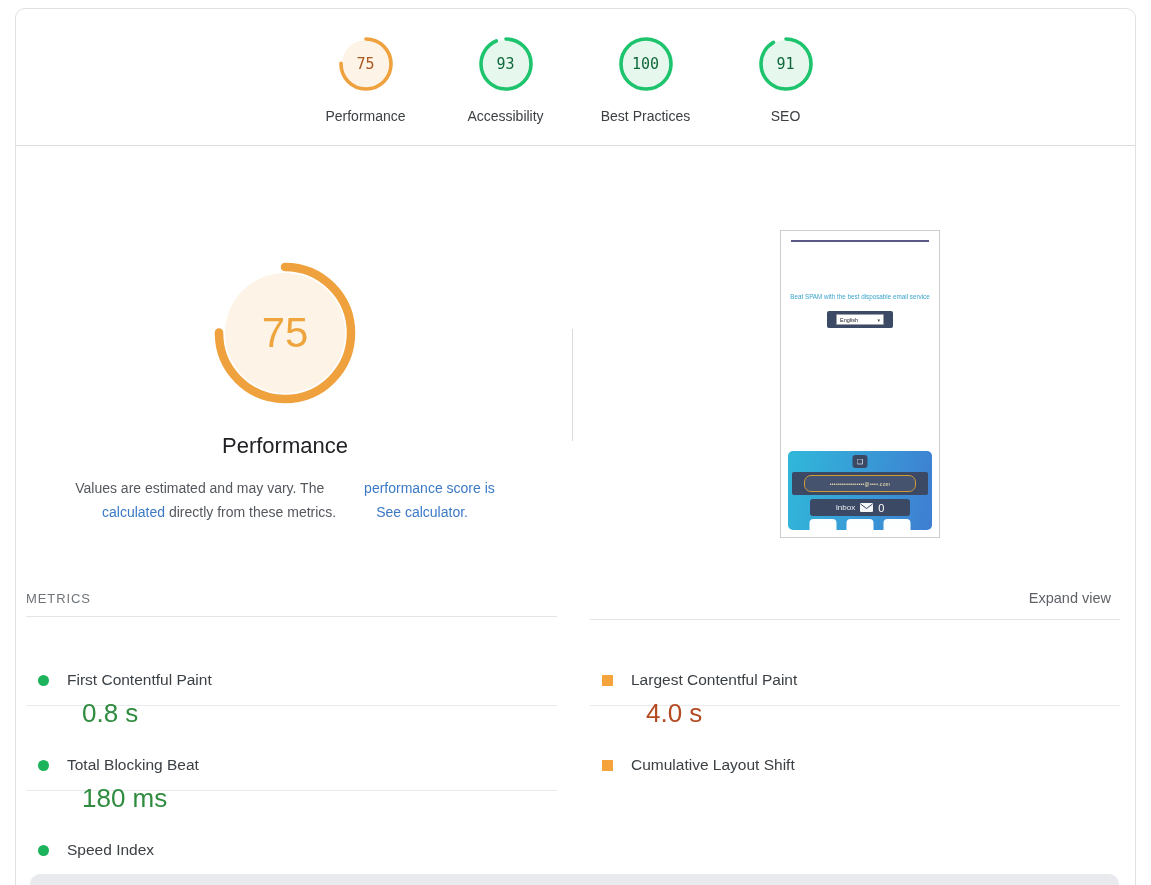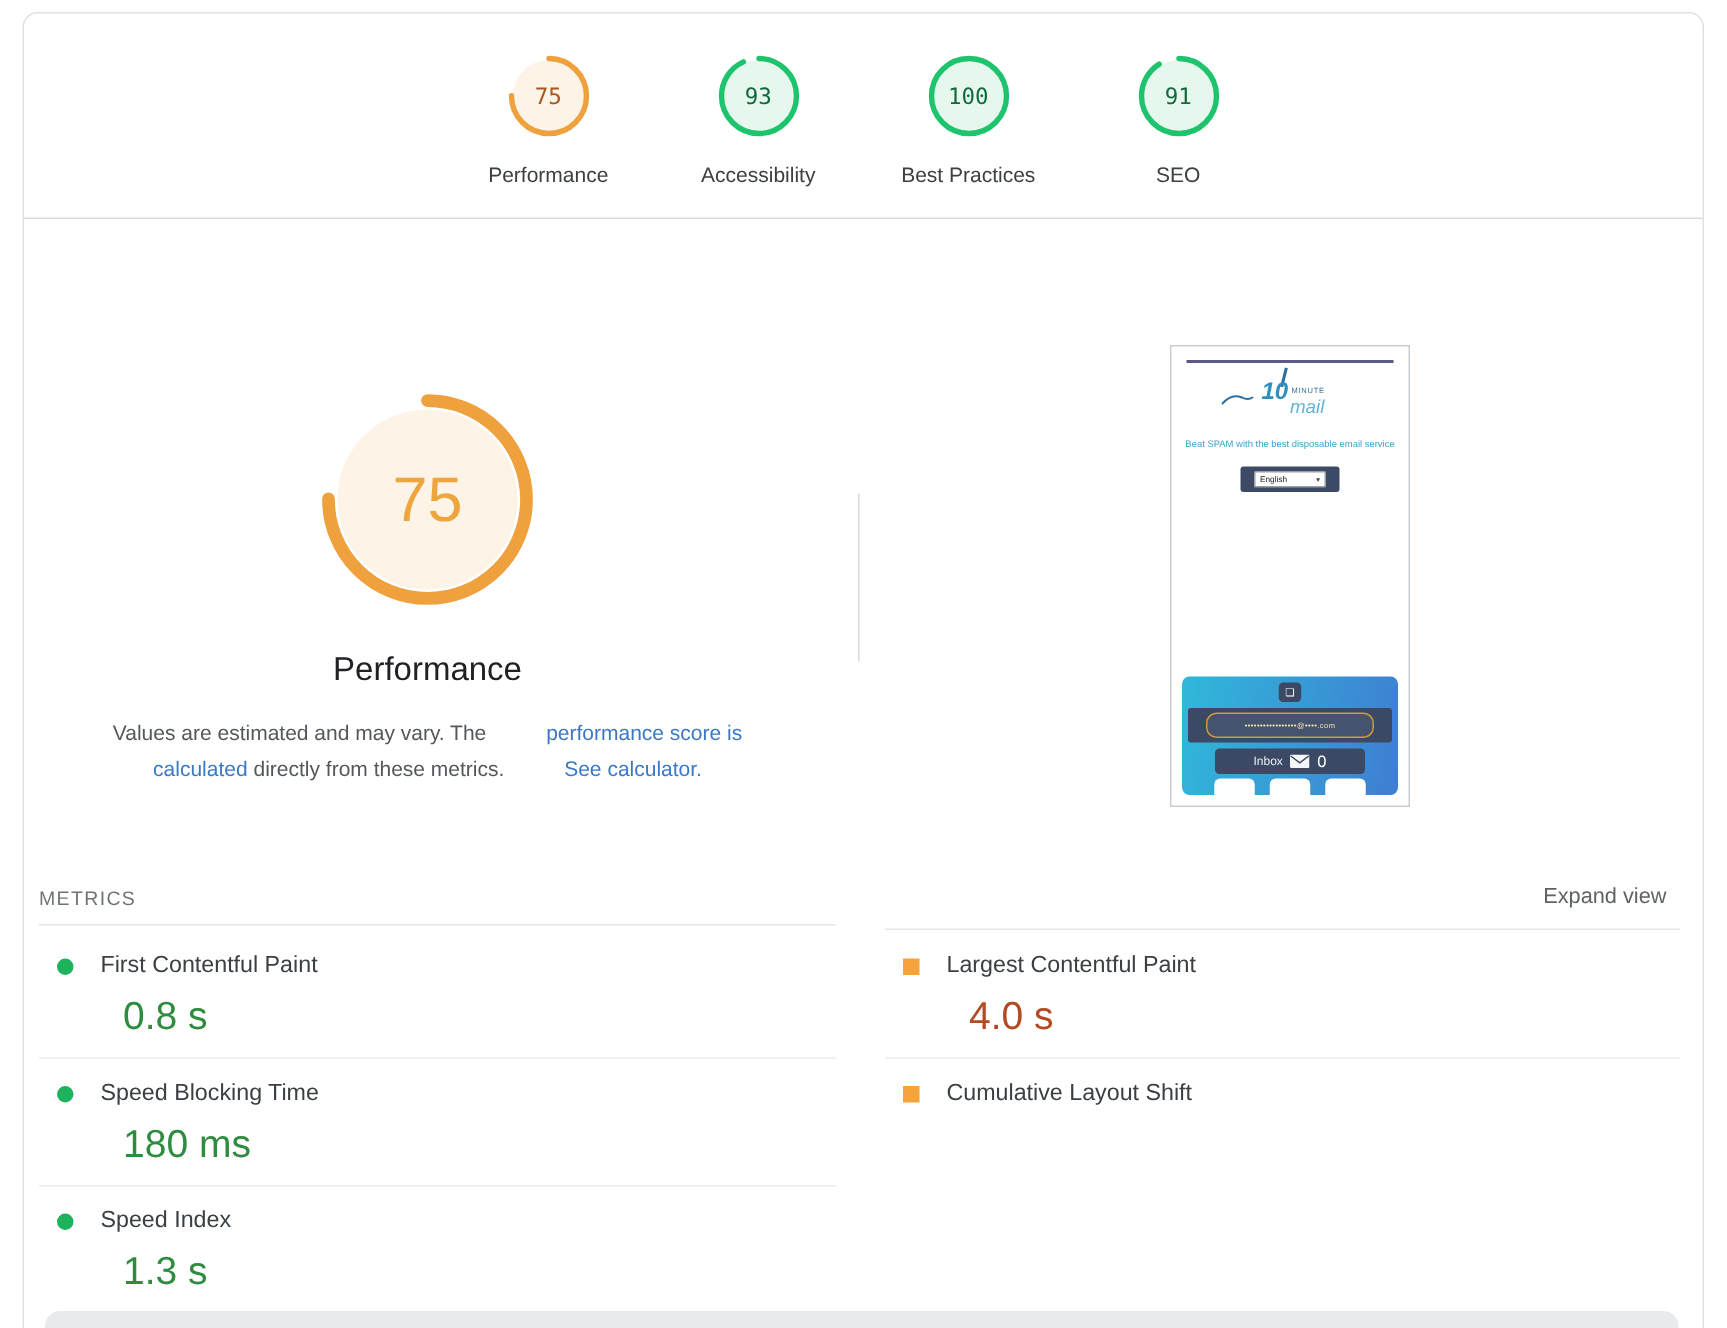--- a/index.html
+++ b/index.html
@@ -36,21 +36,21 @@
   .vsep{position:absolute;left:556px;top:320px;width:1px;height:112px;background:#d9dbdf;}
   
   .mhead{position:absolute;left:10px;right:24px;top:578px;height:22px;
     display:flex;justify-content:space-between;align-items:center;}
   .mtitle{font-size:13px;letter-spacing:.9px;color:#6f7479;font-weight:500;}
   .expand{font-size:14.5px;color:#5f6368;cursor:pointer;}
   .hdiv{position:absolute;height:1px;background:#e3e5e8;}
   .d-l{left:10px;width:531px;top:607px;} .d-r{left:574px;width:530px;top:610px;}
   .mrow{position:absolute;width:531px;box-sizing:border-box;padding:14px 0 0 12px;height:85px;}
   .mrow.bordered{border-bottom:1px solid #e9ebee;}
-  .mh{display:flex;align-items:center;gap:18px;}
+  .mh{display:flex;align-items:center;gap:18px;margin-top:36px;}
   .micon{width:11px;height:11px;flex:none;}
   .mlabel{font-size:15.5px;color:#3b4045;}
   .mvalue{margin:9px 0 0 44px;font-size:26px;}
   .m-good .micon{background:#1cb35c;border-radius:50%;}
   .m-good .mvalue{color:#2f8c3f;}
   .m-average .micon{background:#f5a33b;}
   .m-average .mvalue{color:#b44a22;}
   .r1l{left:10px;top:612px;} .r2l{left:10px;top:697px;} .r3l{left:10px;top:782px;}
   .r1r{left:574px;top:612px;width:530px;} .r2r{left:574px;top:697px;width:530px;}
   .bstrip{position:absolute;left:14px;top:865px;width:1089px;height:28px;
@@ -152,29 +152,20 @@
 
   <div class="ptitle">Performance</div>
 
   <div class="pdesc"><span>Values are estimated and may vary. The </span><a>performance score is calculated</a><span> directly from these metrics. </span><a>See calculator.</a></div>
 
 
   <div class="vsep"></div>
 
   <div class="thumb">
     <div class="t-topline"></div>
-    <div class="t-logo">
-      <svg class="t-swoosh" width="24" height="14" viewBox="0 0 24 14">
-        <path d="M2 10 Q8 3 15 6 Q19 8 22 6" fill="none" stroke="#2b6f9c" stroke-width="1.3" stroke-linecap="round"></path>
-      </svg>
-      <span class="t-pen"></span>
-      <span class="t-10">10</span>
-      <span class="t-minute">MINUTE</span>
-      <span class="t-mail">mail</span>
-    </div>
     <div class="t-tag">Beat SPAM with the best disposable email service</div>
     <div class="t-langwrap">
       <div class="t-langbtn">
         <div class="t-select">
           <span>English</span>
           <span class="t-caret">▾</span>
         </div>
       </div>
     </div>
     <div class="t-panel">
@@ -208,21 +199,21 @@
   <div class="mrow r1l bordered m-good">
     <div class="mh">
         <span class="micon"></span>
       <span class="mlabel">First Contentful Paint</span>
       </div>
     <div class="mvalue">0.8 s</div>
   </div>
   <div class="mrow r2l bordered m-good">
     <div class="mh">
         <span class="micon"></span>
-      <span class="mlabel">Speed Blocking Time</span>
+      <span class="mlabel">Total Blocking Beat</span>
       </div>
     <div class="mvalue">180 ms</div>
   </div>
   <div class="mrow r3l m-good">
     <div class="mh">
         <span class="micon"></span>
       <span class="mlabel">Speed Index</span>
       </div>
     <div class="mvalue">1.3 s</div>
   </div>

